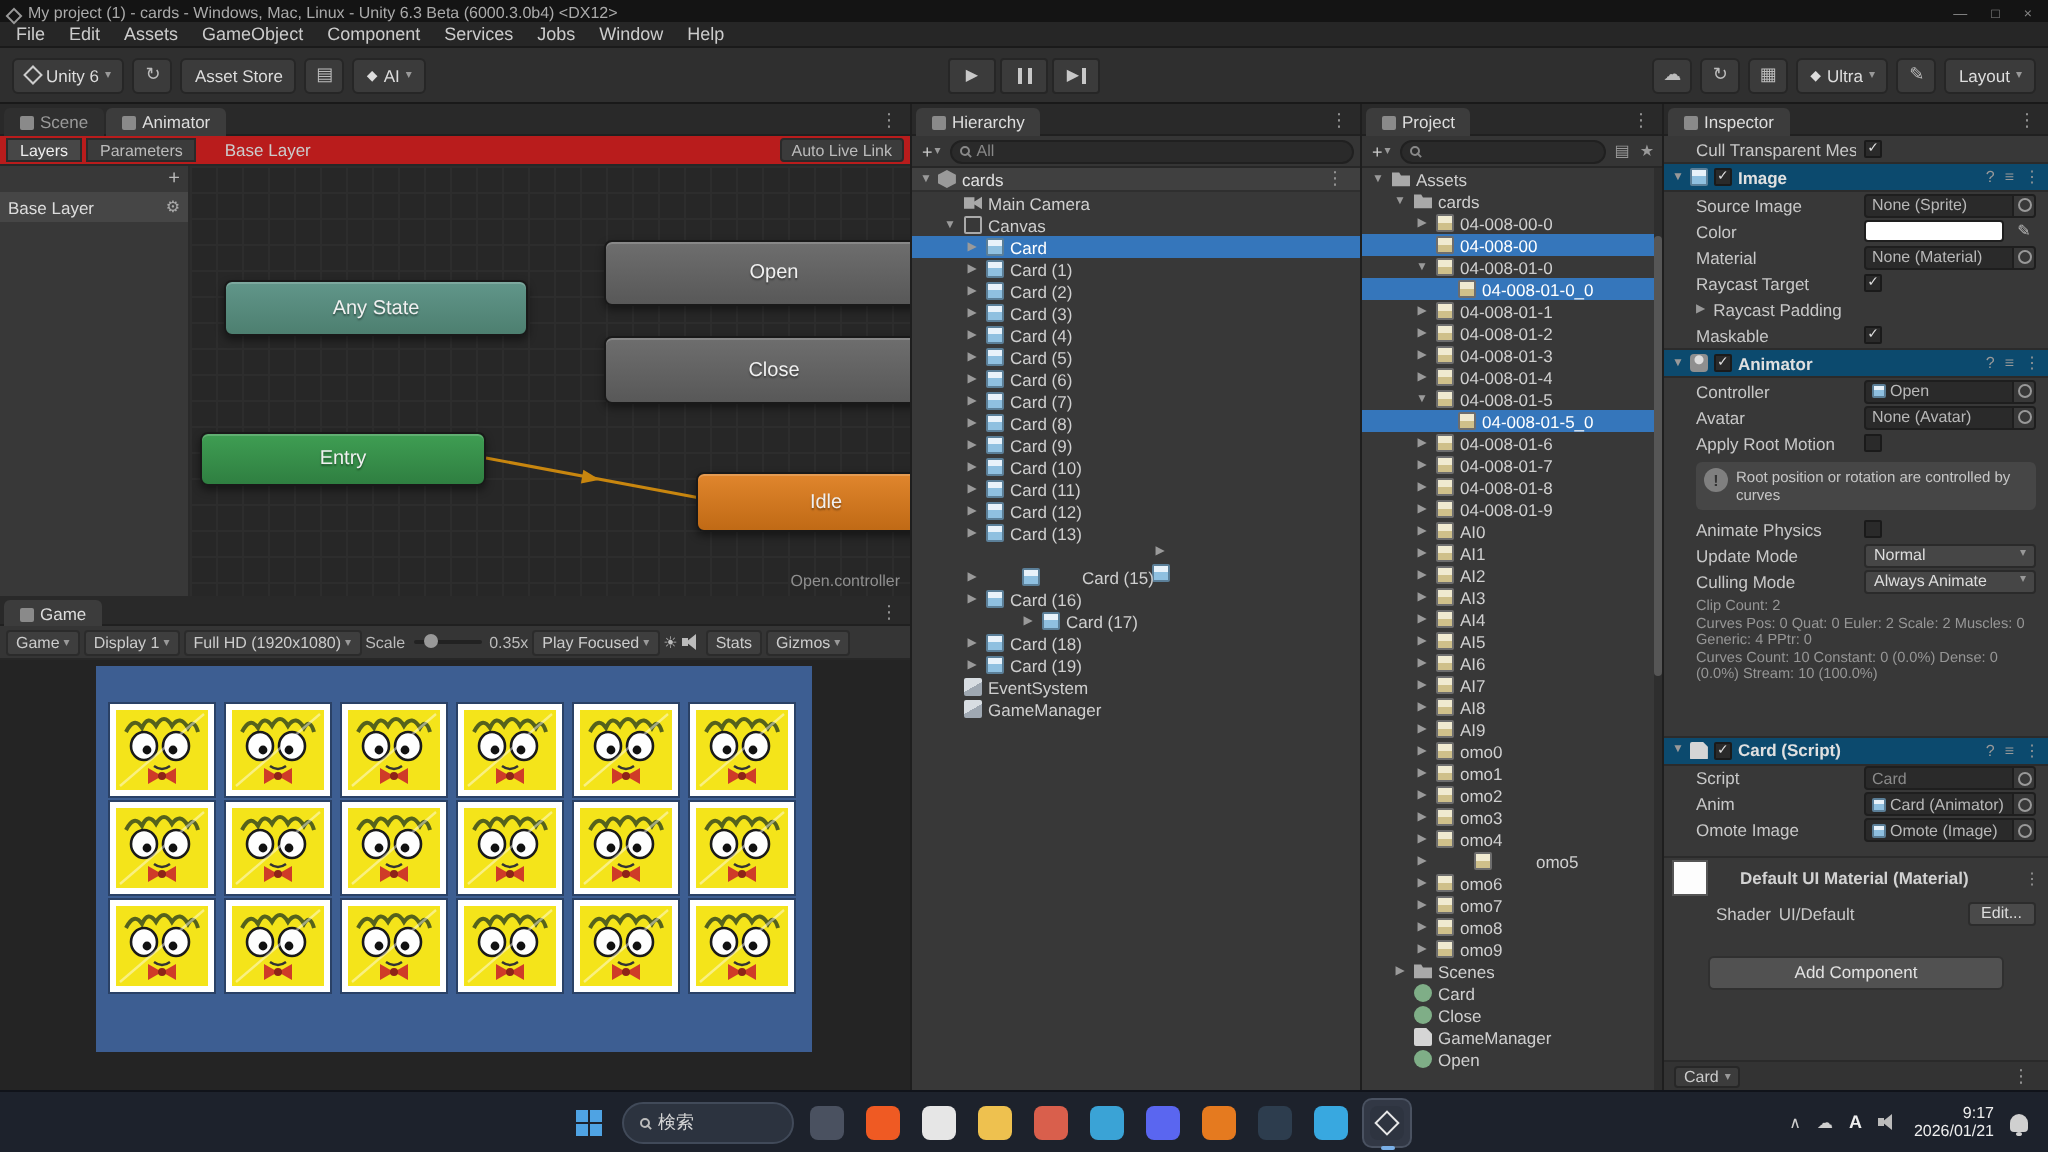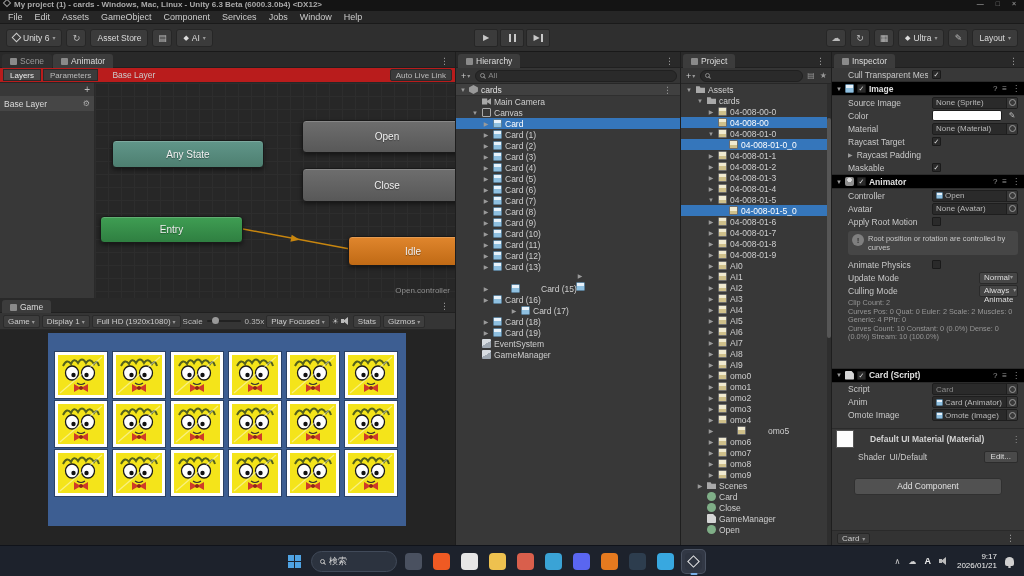--- a/index.html
+++ b/index.html
@@ -1,20 +1,20 @@
 <!DOCTYPE html>
 <html><head>
 <meta charset="utf-8">
 <style>
 *{margin:0;padding:0;box-sizing:border-box;}
 html,body{width:1024px;height:576px;overflow:hidden;}
 body{font-family:"Liberation Sans","DejaVu Sans",sans-serif;background:#333;color:#d2d2d2;font-size:9px;position:relative;}
 
 
-.titlebar{height:11px;background:#141414;display:flex;align-items:flex-start;padding:0 4px;font-size:8px;color:#aaa;gap:4px;font-weight:bold;}
+.titlebar{height:11px;background:#141414;display:flex;align-items:flex-end;padding:0 4px;font-size:8px;color:#aaa;gap:4px;}
 .titlebar .uicon{width:6px;height:6px;border:1px solid #999;transform:rotate(45deg);flex:none;}
 .titlebar .wctl{margin-left:auto;display:flex;gap:12px;font-size:7px;color:#888;padding-right:4px;}
 .menubar{height:13px;background:#262626;border-bottom:1px solid #1a1a1a;display:flex;align-items:center;padding-left:2px;}
 .menu-item{padding:0 6px;font-size:9px;color:#ccc;height:100%;display:flex;align-items:center;}
 .toolbar{height:28px;background:#2f2f2f;border-bottom:1px solid #191919;display:flex;align-items:center;padding:0 6px;position:relative;gap:4px;}
 .tbtn{height:18px;background:#3b3b3b;border:1px solid #262626;border-radius:3px;font-size:8.5px;color:#ddd;display:flex;align-items:center;gap:3px;padding:0 6px;white-space:nowrap;}
 .caret{font-size:6px;color:#999;}
 .ibtn{width:20px;height:18px;background:#3b3b3b;border:1px solid #262626;border-radius:3px;color:#bbb;display:flex;align-items:center;justify-content:center;font-size:9px;}
 .udiamond{width:7px;height:7px;border:1.5px solid #ccc;transform:rotate(45deg);}
 .playbar{position:absolute;left:50%;transform:translateX(-50%);display:flex;gap:2px;}
@@ -104,29 +104,29 @@
 .ic-script{background:#d5d5d5;clip-path:polygon(0 0,68% 0,100% 32%,100% 100%,0 100%);}
 .ic-scene{background:#9a9a9a;clip-path:polygon(50% 0,100% 27%,100% 73%,50% 100%,0 73%,0 27%);border-radius:0;}
 .ic-anim{background:radial-gradient(circle at 50% 32%,#ddd 0 2px,transparent 2.5px),#8f8f8f;border-radius:2px;}
 .vic{width:7px;height:7px;flex:none;background:linear-gradient(#e8f2fa 45%,#8fc0e0 45%);border:1px solid #5b7f98;border-radius:1px;}
 
 
 .insp-body{flex:1;display:flex;flex-direction:column;overflow:hidden;font-size:8.5px;}
 .irow{height:13px;display:flex;align-items:center;padding:0 6px 0 16px;gap:4px;flex:none;}
 .ilabel{width:80px;flex:none;color:#c8c8c8;overflow:hidden;white-space:nowrap;}
 .fold{font-size:6px;color:#999;flex:none;}
-.comp-h{height:15px;display:flex;align-items:center;gap:3px;padding:0 4px;background:#000000;border-top:1px solid #2b2b2b;border-bottom:1px solid #2b2b2b;font-weight:bold;color:#e0e0e0;flex:none;font-size:8.5px;}
+.comp-h{height:15px;display:flex;align-items:center;gap:3px;padding:0 4px;background:#0c4a6e;border-top:1px solid #2b2b2b;border-bottom:1px solid #2b2b2b;font-weight:bold;color:#e0e0e0;flex:none;font-size:8.5px;}
 .hicons{margin-left:auto;display:flex;gap:5px;color:#999;font-weight:normal;font-size:8px;}
 .chk{width:9px;height:9px;background:#2a2a2a;border:1px solid #1a1a1a;border-radius:1px;color:#ddd;font-size:7px;line-height:8px;text-align:center;flex:none;}
 .chk.off{color:transparent;}
 .ofield{flex:1;height:12px;background:#2a2a2a;border:1px solid #1e1e1e;border-radius:2px;display:flex;align-items:center;gap:2px;padding-left:3px;color:#b8b8b8;font-size:8px;overflow:hidden;white-space:nowrap;min-width:0;}
 .ofield.disabled{color:#8a8a8a;}
 .opick{margin-left:auto;width:11px;height:100%;background:#383838;border-left:1px solid #1e1e1e;display:flex;align-items:center;justify-content:center;flex:none;}
 .opick::before{content:'';width:5px;height:5px;border:1px solid #999;border-radius:50%;}
-.dfield{flex:1;height:12px;background:#464646;border:1px solid #2a2a2a;border-radius:2px;display:flex;padding:0 4px;color:#ddd;font-size:8px;min-width:0;margin-left:47px;}
+.dfield{flex:1;height:12px;background:#464646;border:1px solid #2a2a2a;border-radius:2px;display:flex;padding:0 4px;color:#ddd;font-size:8px;min-width:0;}
 .dfield .caret{margin-left:auto;}
 .colorfield{flex:1;height:11px;background:#fff;border:1px solid #1e1e1e;border-radius:2px;}
 .eyedrop{width:12px;height:12px;display:flex;align-items:center;justify-content:center;color:#bbb;font-size:8px;flex:none;}
 .infobox{margin:3px 6px 3px 16px;background:#464646;border-radius:3px;display:flex;gap:4px;padding:3px 4px;align-items:flex-start;flex:none;}
 .iicon{width:12px;height:12px;border-radius:50%;background:#7f7f7f;color:#333;font-weight:bold;font-size:8px;display:flex;align-items:center;justify-content:center;flex:none;}
 .itext{font-size:7.5px;color:#c6c6c6;line-height:9px;}
 .statsblock{padding:2px 6px 2px 16px;font-size:7.3px;color:#969696;line-height:8.5px;white-space:pre-line;flex:none;}
 .mat-h{height:22px;display:flex;align-items:center;gap:16px;padding:0 4px;border-top:1px solid #2b2b2b;font-weight:bold;flex:none;margin-top:6px;}
 .mat-thumb{width:18px;height:18px;background:#fdfdfd;border:1px solid #555;flex:none;}
 .shader-row{height:14px;display:flex;align-items:center;gap:4px;padding:0 6px 0 26px;flex:none;color:#c8c8c8;}

